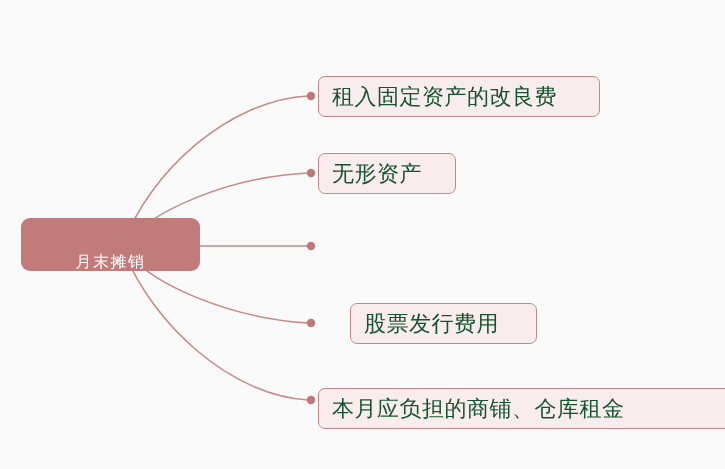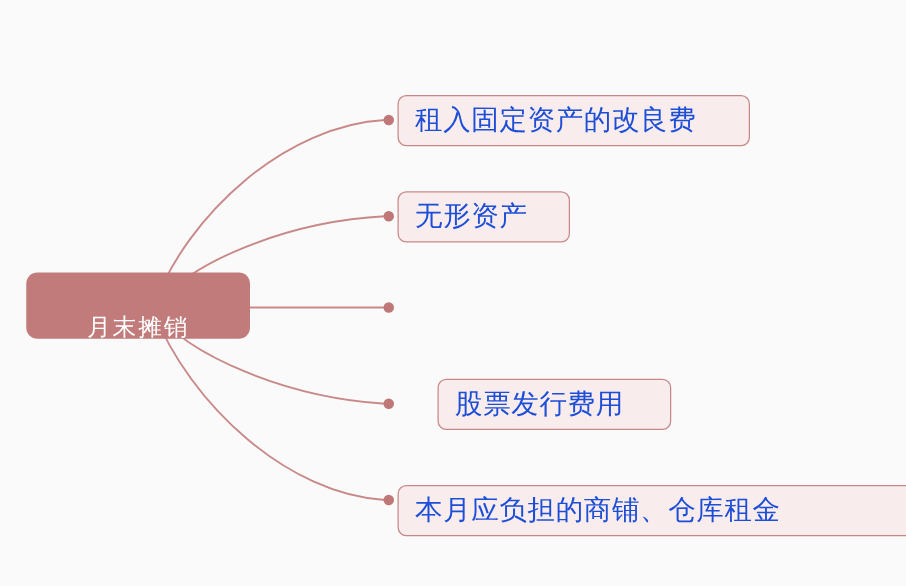--- a/index.html
+++ b/index.html
@@ -36,39 +36,39 @@
     background: #c17b7b;
     border-radius: 9px;
     display: flex;
     align-items: center;
     justify-content: center;
     box-sizing: border-box;
     z-index: 3;
   }
   .root-label {
     color: #ffffff;
-    font-size: 19px;
+    font-size: 16px;
     letter-spacing: 1.5px;
     line-height: 1;
     white-space: nowrap;
     margin-top: 35px;
   }
   .branch-node {
     position: absolute;
     background: #f9ecec;
     border: 1.4px solid #c98888;
     border-radius: 7px;
     display: flex;
     align-items: center;
     box-sizing: border-box;
     z-index: 3;
     padding: 0 13px;
   }
   .branch-label {
-    color: #1d4ed8;
+    color: #14532d;
     font-size: 22px;
     line-height: 1;
     white-space: nowrap;
     letter-spacing: 0.5px;
   }
   .node-1 { left: 318px; top: 76px;  width: 282px; height: 41px; }
   .node-2 { left: 318px; top: 153px; width: 138px; height: 41px; }
   .node-3 { left: 318px; top: 229px; width: 113px; height: 41px; }
   .node-4 { left: 318px; top: 303px; width: 187px; height: 41px; margin-left: 32px; }
   .node-5 { left: 318px; top: 388px; width: 418px; height: 41px; }

